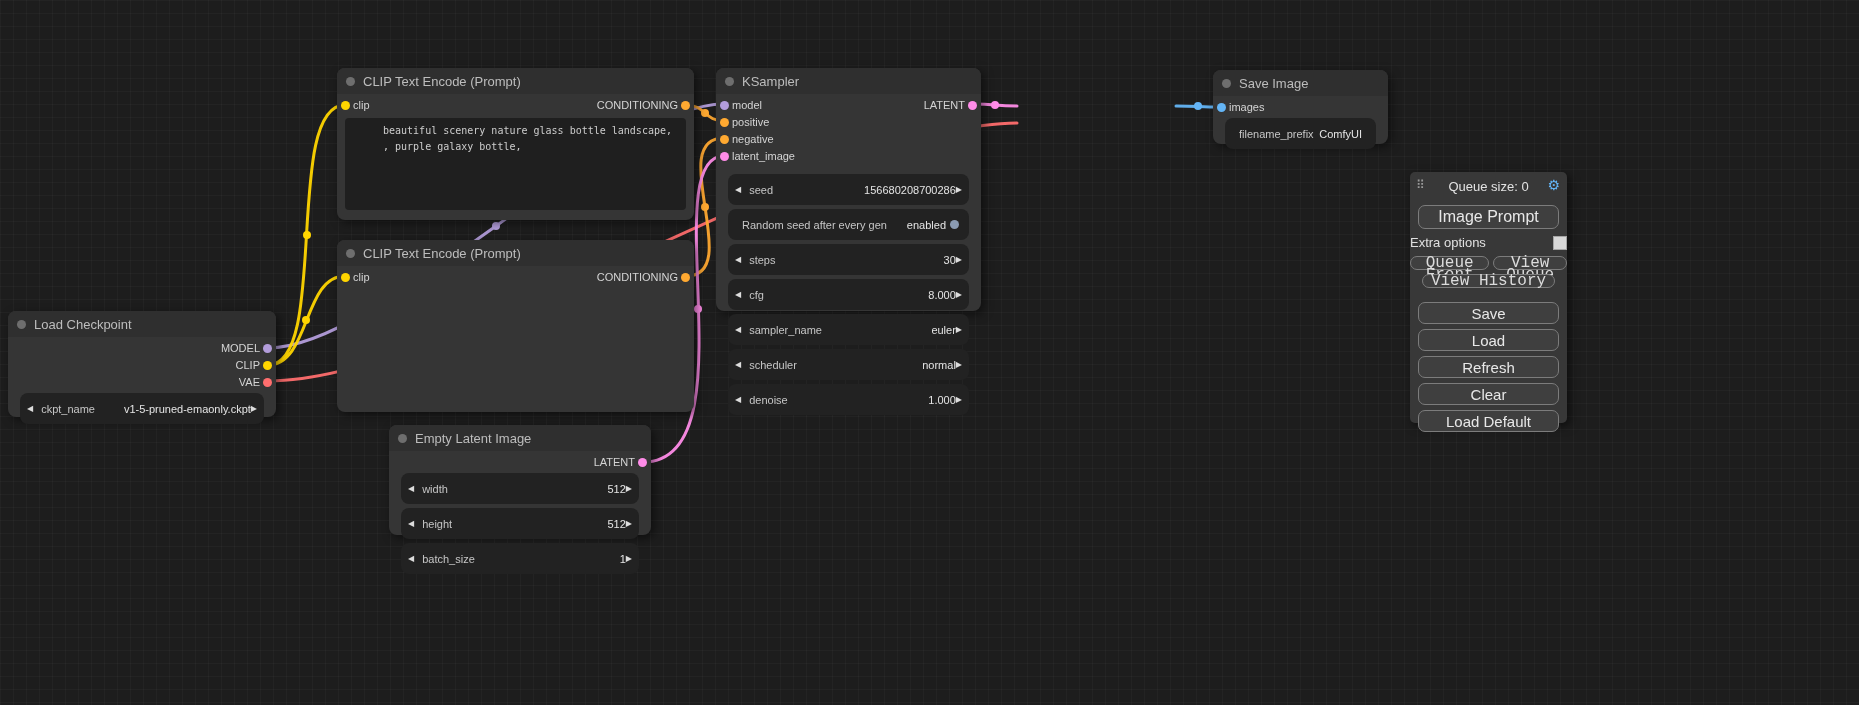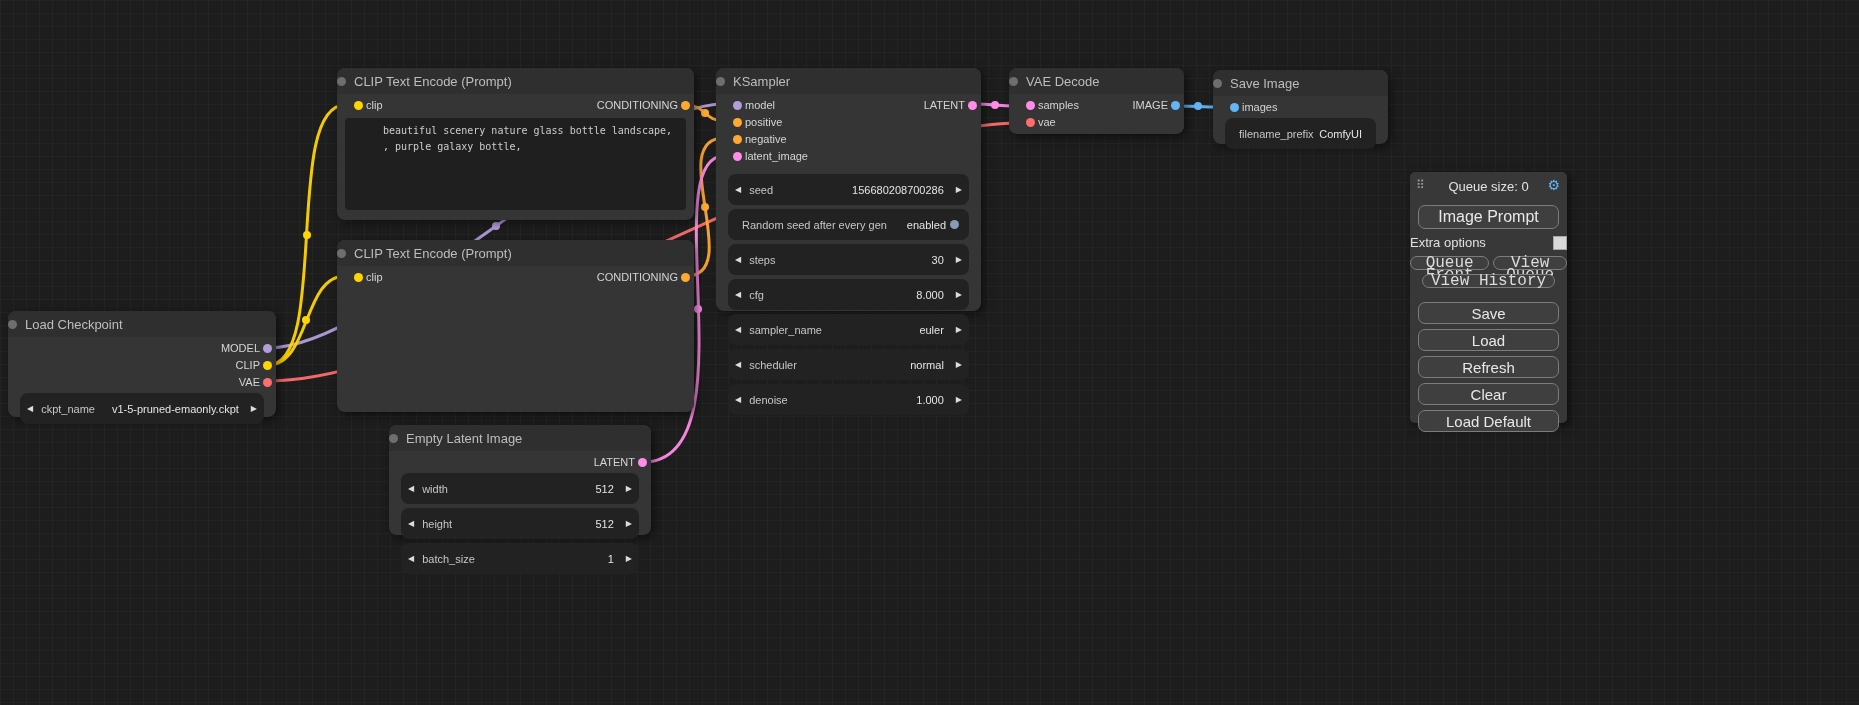--- a/index.html
+++ b/index.html
@@ -14,40 +14,40 @@
   }
   #wires{position:absolute;left:0;top:0;z-index:1;}
   .wire{fill:none;stroke-width:3;stroke-linecap:round;opacity:0.95;}
 
   .node{
     position:absolute;z-index:2;background:#353535;border-radius:8px;
     box-shadow:3px 3px 10px rgba(0,0,0,0.5);
   }
   .ntitle{
     height:26px;background:#2f2f2f;border-radius:8px 8px 0 0;
-    display:flex;align-items:center;
+    display:flex;align-items:center;padding-left:9px;
     color:#bdbdbd;font-size:13px;white-space:nowrap;overflow:hidden;
   }
   .cdot{width:9px;height:9px;border-radius:50%;background:#6e6e6e;margin-right:8px;flex:none;}
-  .slots{margin-top:3px;margin-left:13px;}
+  .slots{margin-top:3px;}
   .srow{position:relative;height:17px;}
   .sin{position:absolute;left:16px;top:2px;color:#d4d4d4;font-size:11px;}
   .sout{position:absolute;right:16px;top:2px;color:#d4d4d4;font-size:11px;}
   .pdot{position:absolute;width:9px;height:9px;border-radius:50%;top:4px;}
   .pdot.in{left:4px;}
   .pdot.out{right:4px;}
 
   .widget{
     height:31px;background:#222;border-radius:8px;margin:0 12px 4px;
     display:flex;align-items:center;font-size:11px;padding:0 7px;
     white-space:nowrap;overflow:hidden;
   }
   .widget .arr{font-size:8px;color:#dcdcdc;line-height:16px;}
   .widget .wname{margin-left:8px;color:#c6c6c6;}
-  .widget .wval{margin-left:auto;margin-right:12px;color:#e4e4e4;}
+  .widget .wval{margin-left:auto;margin-right:0;color:#e4e4e4;}
   .widget.noarrow{padding:0 10px;}
   .widget.noarrow .wname{margin-left:4px;}
   .widget.noarrow .wval{margin-right:4px;}
   .tdot{width:9px;height:9px;border-radius:50%;flex:none;}
 
   .ta{
     margin:4px 8px;background:#1f1f1f;border-radius:4px;padding:5px 6px;
     color:#cdcdcd;font:10px/1.55 "DejaVu Sans Mono",monospace;
     overflow:hidden;white-space:pre-wrap;word-break:break-word;
   }
@@ -252,38 +252,20 @@
       <span class="arr">▶</span>
     </div>
     <div class="widget">
       <span class="arr">◀</span>
       <span class="wname">denoise</span>
       <span class="wval">1.000</span>
       <span class="arr">▶</span>
     </div>
   </div>
 
-  <div class="node" style="left:1009px;top:68px;width:175px;height:66px;">
-    <div class="ntitle">
-      <span class="cdot"></span>
-      <span>VAE Decode</span>
-    </div>
-    <div class="slots">
-      <div class="srow">
-        <span class="sin">samples</span>
-        <span class="pdot in" style="background: rgb(255, 140, 232);"></span>
-        <span class="sout">IMAGE</span>
-        <span class="pdot out" style="background: rgb(100, 181, 246);"></span>
-      </div>
-      <div class="srow">
-        <span class="sin">vae</span>
-        <span class="pdot in" style="background: rgb(255, 110, 110);"></span>
-      </div>
-    </div>
-  </div>
 
   <div class="node" style="left:1213px;top:70px;width:175px;height:74px;">
     <div class="ntitle">
       <span class="cdot"></span>
       <span>Save Image</span>
     </div>
     <div class="slots">
       <div class="srow">
         <span class="sin">images</span>
         <span class="pdot in" style="background: rgb(100, 181, 246);"></span>

